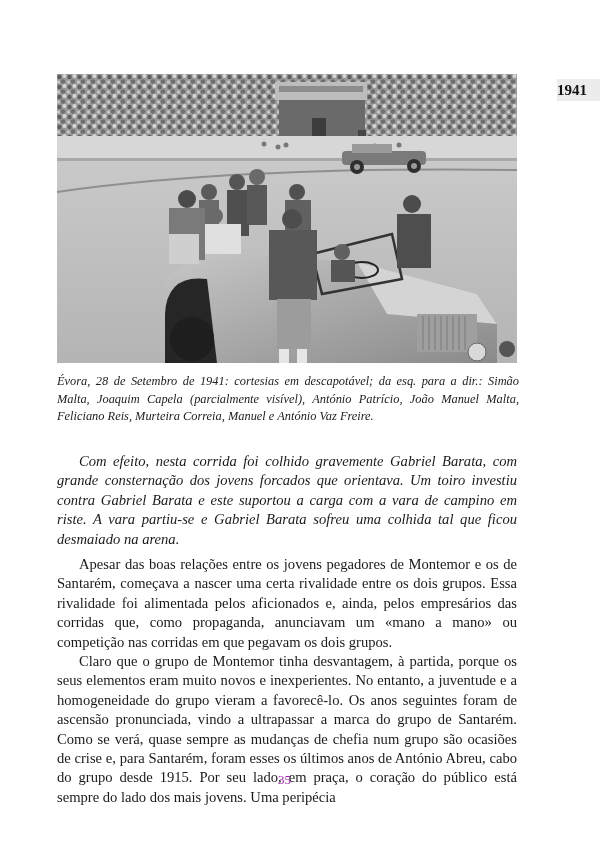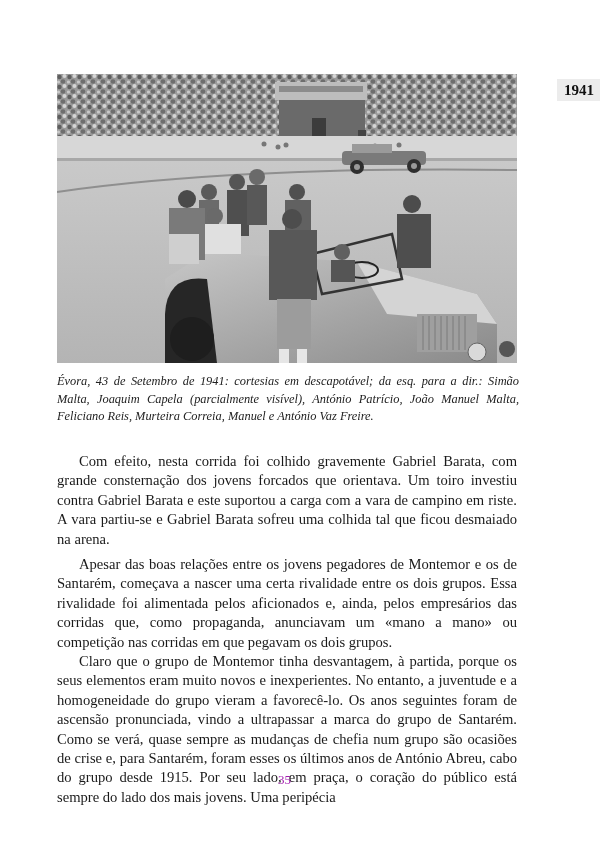--- a/index.html
+++ b/index.html
@@ -20,21 +20,20 @@
       left: 557px;
       top: 79px;
       width: 43px;
       height: 22px;
       background: #ececec;
       font-family: "Liberation Serif", serif;
       font-weight: bold;
       font-size: 15px;
       line-height: 22px;
       text-align: left;
-      padding-left: 7px;
       box-sizing: border-box;
       color: #111;
     }
     .photo {
       position: absolute;
       left: 57px;
       top: 74px;
       width: 460px;
       height: 289px;
       overflow: hidden;
@@ -62,21 +61,21 @@
       font-family: "Liberation Serif", serif;
       font-size: 14.6px;
       line-height: 19.4px;
       color: #1a1a1a;
       text-align: justify;
     }
     .body-text p {
       margin: 0;
       text-indent: 22px;
     }
-    .para1 { top: 452px; }
+    .para1 { top: 452px; font-style: italic; }
     .para2 { top: 555px; }
     .page-number {
       position: absolute;
       left: 278px;
       top: 772px;
       font-family: "Liberation Serif", serif;
       font-size: 13px;
       color: #a21caf;
     }
   </style>
@@ -189,21 +188,21 @@
 
       <circle cx="285" cy="178" r="8" fill="#606060"></circle>
       <rect x="274" y="186" width="24" height="22" fill="#555"></rect>
 
       <circle cx="355" cy="130" r="9" fill="#4c4c4c"></circle>
       <rect x="340" y="140" width="34" height="54" fill="#4e4e4e"></rect>
     </g>
   </svg>
 </div>
 
-<div class="caption">Évora, 43 de Setembro de 1941: cortesias em descapotável; da esq. para a dir.: Simão Malta, Joaquim Capela (parcialmente visível), António Patrício, João Manuel Malta, Feliciano Reis, Murteira Correia, Manuel e António Vaz Freire.</div>
+<div class="caption">Évora, 28 de Setembro de 1941: cortesias em descapotável; da esq. para a dir.: Simão Malta, Joaquim Capela (parcialmente visível), António Patrício, João Manuel Malta, Feliciano Reis, Murteira Correia, Manuel e António Vaz Freire.</div>
 
 <div class="body-text para1">
   <p>Com efeito, nesta corrida foi colhido gravemente Gabriel Barata, com grande consternação dos jovens forcados que orientava. Um toiro investiu contra Gabriel Barata e este suportou a carga com a vara de campino em riste. A vara partiu-se e Gabriel Barata sofreu uma colhida tal que ficou desmaiado na arena.</p>
 </div>
 
 <div class="body-text para2">
   <p>Apesar das boas relações entre os jovens pegadores de Montemor e os de Santarém, começava a nascer uma certa rivalidade entre os dois grupos. Essa rivalidade foi alimentada pelos aficionados e, ainda, pelos empresários das corridas que, como propaganda, anunciavam um «mano a mano» ou competição nas corridas em que pegavam os dois grupos.</p>
   <p>Claro que o grupo de Montemor tinha desvantagem, à partida, porque os seus elementos eram muito novos e inexperientes. No entanto, a juventude e a homogeneidade do grupo vieram a favorecê-lo. Os anos seguintes foram de ascensão pronunciada, vindo a ultrapassar a marca do grupo de Santarém. Como se verá, quase sempre as mudanças de chefia num grupo são ocasiões de crise e, para Santarém, foram esses os últimos anos de António Abreu, cabo do grupo desde 1915. Por seu lado, em praça, o coração do público está sempre do lado dos mais jovens. Uma peripécia</p>
 </div>
 

